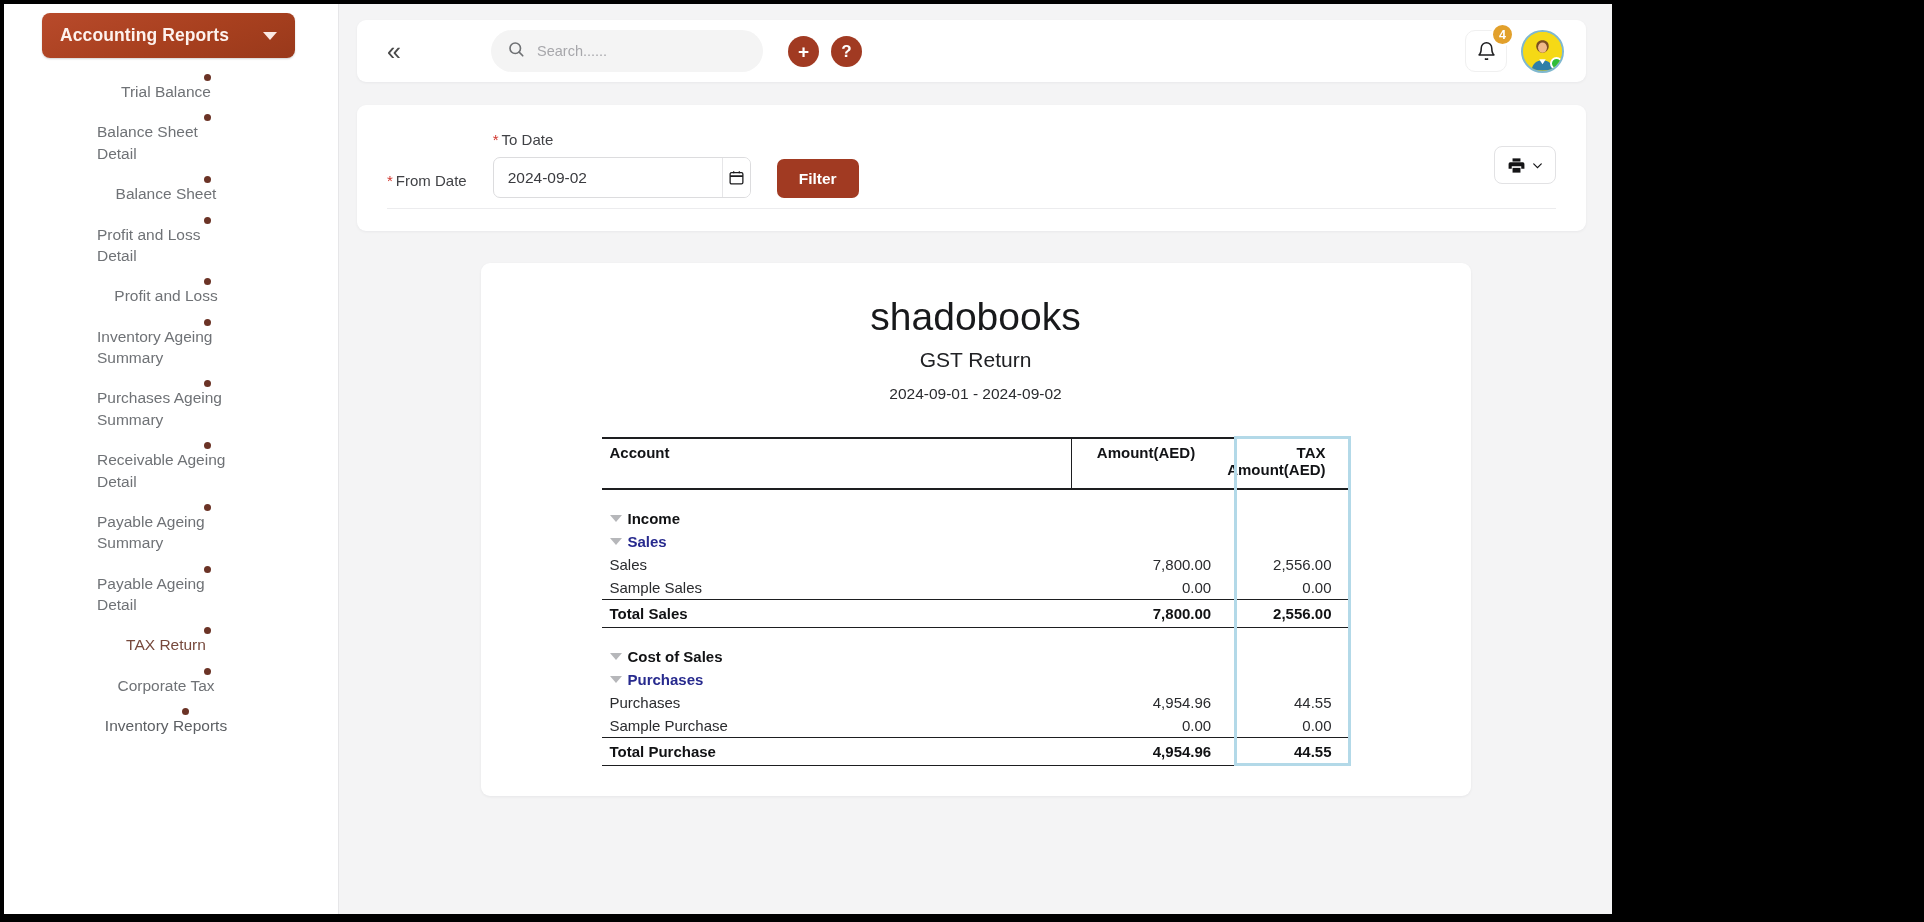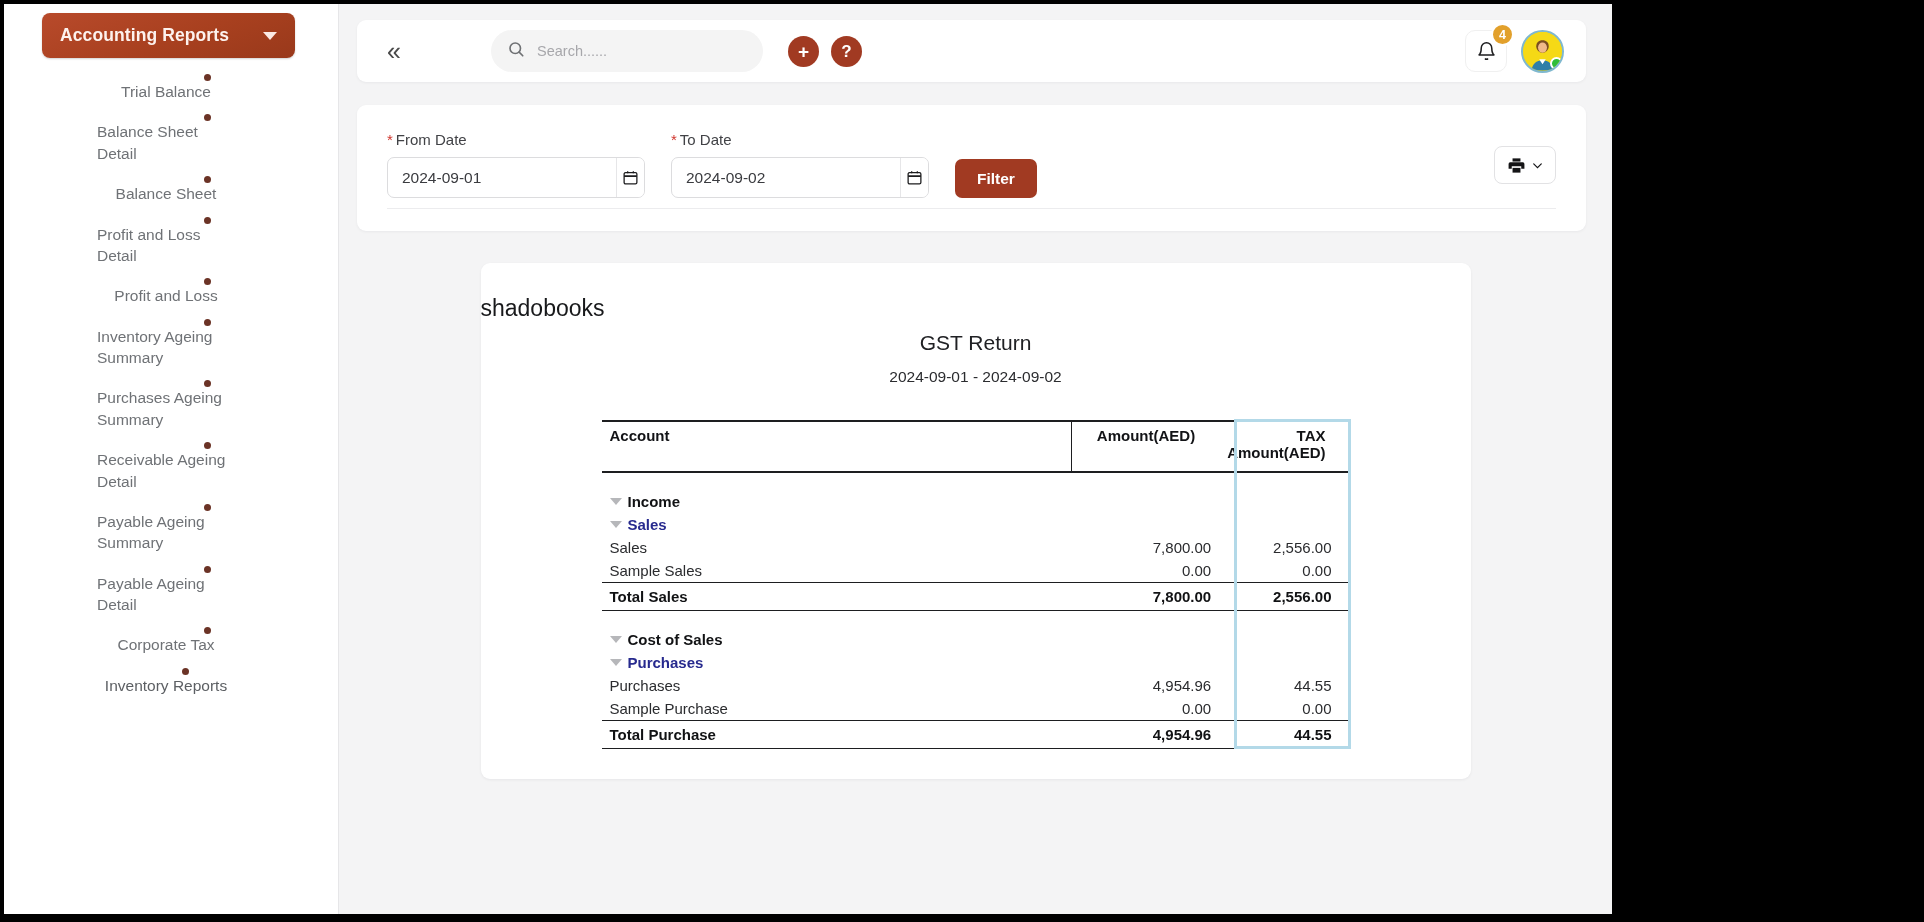--- a/index.html
+++ b/index.html
@@ -251,21 +251,21 @@
   
   .report-card {
     margin: 32px auto 0 auto;
     width: 990px;
     background: #fff;
     border-radius: 9px;
     padding: 32px 0 30px 0;
     box-shadow: 0 1px 3px rgba(16,24,40,.06);
     position: relative;
   }
-  .rep-company { font-size: 23px; color: #18191b; font-weight: 400; }
+  .rep-company { text-align: center; font-size: 39px; color: #18191b; font-weight: 400; }
   .rep-title { text-align: center; font-size: 21px; color: #202124; margin-top: 9px; font-weight: 400; }
   .rep-range { text-align: center; font-size: 15.5px; color: #2b2c2f; margin-top: 13px; }
 
   .tbl-wrap { margin: 34px auto 0 auto; width: 748px; position: relative; }
   table.report { width: 100%; border-collapse: collapse; font-size: 15px; }
   table.report th {
     font-weight: 700;
     color: #121316;
     padding: 5px 24px 10px 8px;
     border-bottom: 2px solid #1d1e20;
@@ -355,20 +355,24 @@
           <span class="bullet"></span>
           <span class="nav-label">Receivable Ageing Detail</span>
         </li>
         <li class="nav-item">
           <span class="bullet"></span>
           <span class="nav-label">Payable Ageing Summary</span>
         </li>
         <li class="nav-item">
           <span class="bullet"></span>
           <span class="nav-label">Payable Ageing Detail</span>
+        </li>
+        <li class="nav-item active">
+          <span class="bullet"></span>
+          <span class="nav-label">TAX Return</span>
         </li>
         <li class="nav-item">
           <span class="bullet"></span>
           <span class="nav-label">Corporate Tax</span>
         </li>
         <li class="nav-item top-level">
           <span class="bullet"></span>
           <span class="nav-label">Inventory Reports</span>
         </li>
       </ul>
@@ -415,31 +419,20 @@
       </div>
     </div>
 
     <div class="filter-card">
       <div class="filter-row">
 
         <div class="field">
           <label class="field-label">
             <span class="req">*</span><span>From Date</span>
           </label>
-          <div class="date-input-wrap">
-            <input class="date-value" type="text" value="2024-09-01" style="">
-            <span class="cal-btn">
-              <svg width="17" height="17" viewBox="0 0 24 24" fill="none" stroke="#1c1c1e" stroke-width="1.8">
-                <rect x="3" y="5" width="18" height="16" rx="2"></rect>
-                <line x1="3" y1="10" x2="21" y2="10" stroke-width="2.6"></line>
-                <line x1="8" y1="3" x2="8" y2="6"></line>
-                  <line x1="16" y1="3" x2="16" y2="6"></line>
-              </svg>
-            </span>
-          </div>
         </div>
 
         <div class="field">
           <label class="field-label">
             <span class="req">*</span><span>To Date</span>
           </label>
           <div class="date-input-wrap">
             <input class="date-value" type="text" value="2024-09-02" style="">
             <span class="cal-btn">
               <svg width="17" height="17" viewBox="0 0 24 24" fill="none" stroke="#1c1c1e" stroke-width="1.8">

